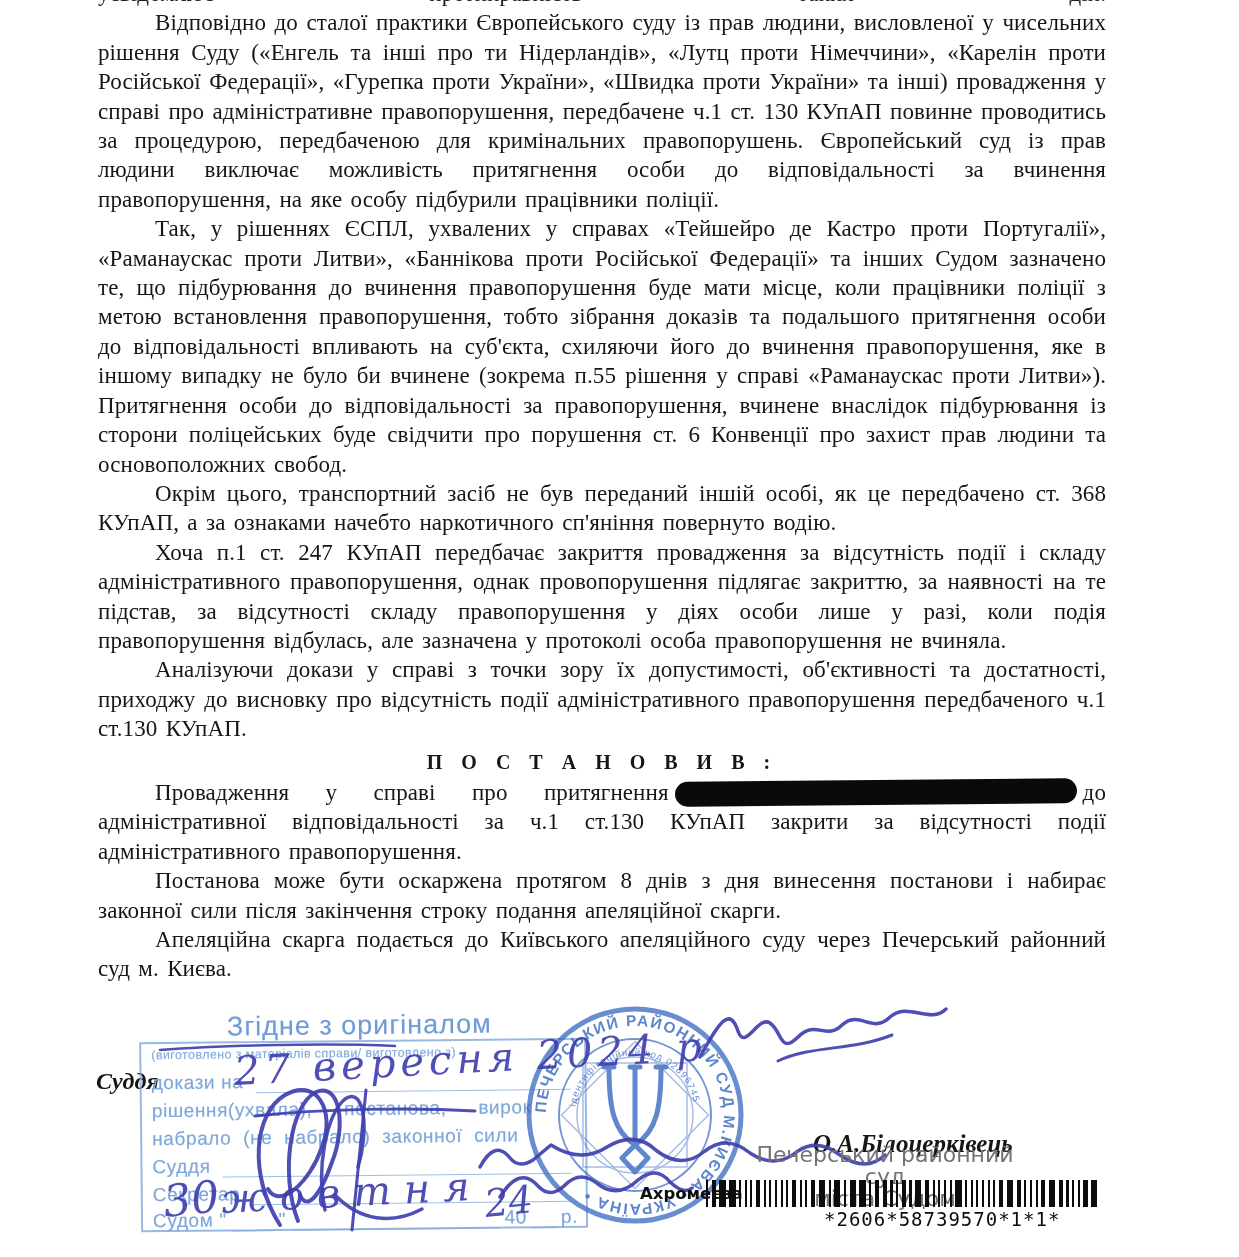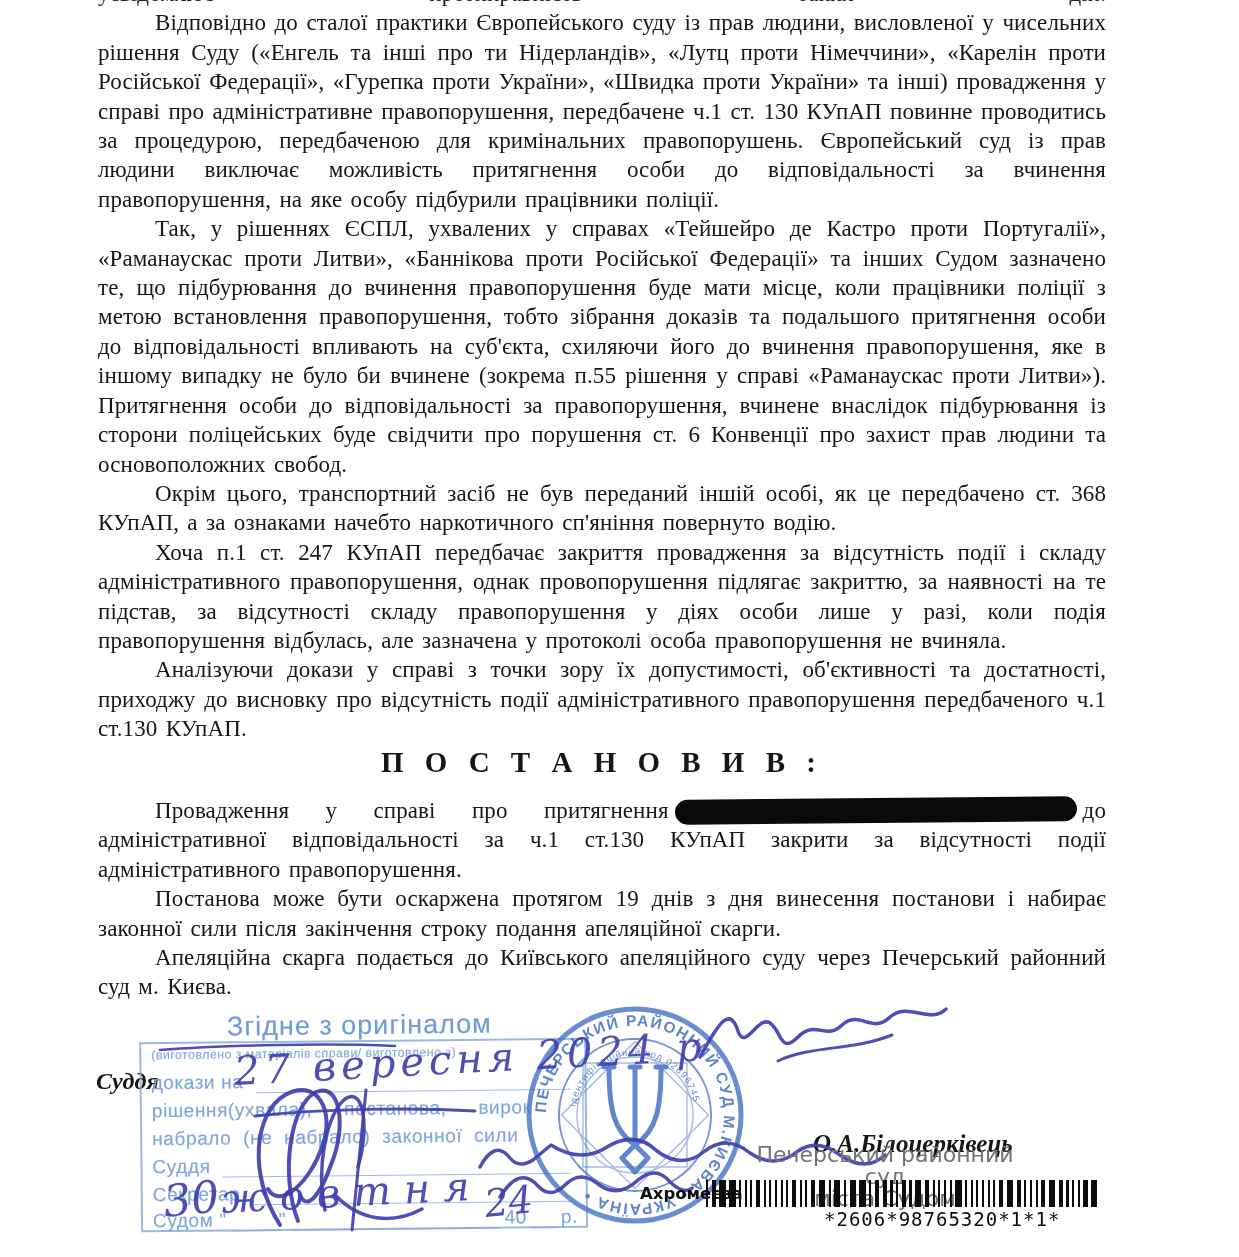--- a/index.html
+++ b/index.html
@@ -9,22 +9,22 @@
   html,body{margin:0;padding:0;}
   body{width:1239px;height:1257px;background:#ffffff;position:relative;overflow:hidden;
        font-family:"Liberation Serif", serif;color:var(--ink);}
   .page{position:absolute;inset:0;overflow:hidden;background:#fff;}
 
   
   .text-col{position:absolute;left:98px;top:-21px;width:1008px;}
   .text-col p{margin:0;font-size:23px;line-height:29.4px;text-align:justify;
               text-indent:57px;word-spacing:2.5px;letter-spacing:.1px;}
   p.clip{text-indent:0;text-align-last:justify;color:#1d1d1d;}
-  .heading{font-size:29px;font-weight:bold;text-align:center;letter-spacing:7px;
-           line-height:29.4px;margin:4px 0 19px 0;}
+  .heading{font-size:20px;font-weight:bold;text-align:center;letter-spacing:7px;
+           line-height:29.4px;margin:4px 0 1px 0;}
   .redaction{display:inline-block;width:402px;height:25px;background:var(--redact);
              border-radius:13px;vertical-align:-5px;transform:rotate(-.5deg);margin:0 6px;}
 
   
   .judge-label{position:absolute;left:96px;top:1068px;font-size:24px;font-style:italic;font-weight:bold;}
   .judge-name{position:absolute;left:813px;top:1130px;font-size:25px;font-style:italic;font-weight:bold;}
 
   
   .stamp{position:absolute;left:140px;top:1010px;width:447px;height:220px;
          transform:rotate(-.6deg);font-family:"Liberation Sans",sans-serif;
@@ -67,21 +67,21 @@
 
   <div class="text-col">
     <p class="clip">усвідомлює протиправність таких дій.</p>
     <p>Відповідно до сталої практики Європейського суду із прав людини, висловленої у чисельних рішення Суду («Енгель та інші про ти Нідерландів», «Лутц проти Німеччини», «Карелін проти Російської Федерації», «Гурепка проти України», «Швидка проти України» та інші) провадження у справі про адміністративне правопорушення, передбачене ч.1 ст. 130 КУпАП повинне проводитись за процедурою, передбаченою для кримінальних правопорушень. Європейський суд із прав людини виключає можливість притягнення особи до відповідальності за вчинення правопорушення, на яке особу підбурили працівники поліції.</p>
     <p>Так, у рішеннях ЄСПЛ, ухвалених у справах «Тейшейро де Кастро проти Португалії», «Раманаускас проти Литви», «Баннікова проти Російської Федерації» та інших Судом зазначено те, що підбурювання до вчинення правопорушення буде мати місце, коли працівники поліції з метою встановлення правопорушення, тобто зібрання доказів та подальшого притягнення особи до відповідальності впливають на суб'єкта, схиляючи його до вчинення правопорушення, яке в іншому випадку не було би вчинене (зокрема п.55 рішення у справі «Раманаускас проти Литви»). Притягнення особи до відповідальності за правопорушення, вчинене внаслідок підбурювання із сторони поліцейських буде свідчити про порушення ст. 6 Конвенції про захист прав людини та основоположних свобод.</p>
     <p>Окрім цього, транспортний засіб не був переданий іншій особі, як це передбачено ст. 368  КУпАП, а за ознаками начебто наркотичного сп'яніння повернуто водію.</p>
     <p>Хоча п.1 ст. 247 КУпАП передбачає закриття провадження за відсутність події і складу адміністративного правопорушення, однак провопорушення підлягає закриттю, за наявності на те підстав, за відсутності складу правопорушення у діях особи лише у разі, коли подія правопорушення відбулась, але зазначена у протоколі особа правопорушення не вчиняла.</p>
     <p>Аналізуючи докази у справі з точки зору їх допустимості, об'єктивності та достатності, приходжу до висновку про відсутність події адміністративного правопорушення передбаченого ч.1 ст.130 КУпАП.</p>
     <div class="heading">П О С Т А Н О В И В :</div>
     <p><span>Провадження у справі про притягнення</span><span class="redaction"></span><span>до адміністративної відповідальності за ч.1 ст.130 КУпАП закрити за відсутності події адміністративного правопорушення.</span></p>
-    <p>Постанова може бути оскаржена протягом 19 днів  з дня винесення постанови і набирає законної сили після закінчення строку подання апеляційної скарги.</p>
+    <p>Постанова може бути оскаржена протягом 8 днів  з дня винесення постанови і набирає законної сили після закінчення строку подання апеляційної скарги.</p>
     <p>Апеляційна скарга подається до Київського апеляційного суду через Печерський районний суд м. Києва.</p>
   </div>
 
   <div class="judge-label">Суддя</div>
   <div class="judge-name">О.А.Білоцерківець</div>
 
   <div class="stamp">
     <div class="st-box"></div>
     <div class="st-title">Згідне з оригіналом</div>
     <div class="st-sub">(виготовлено з матеріалів справи/ виготовлено з)</div>
@@ -228,15 +228,15 @@
       <i style="width:2.1px"></i>
       <i style="width:4.2px"></i>
       <i style="width:6.300000000000001px"></i>
       <i style="width:4.2px"></i>
       <i style="width:2.1px"></i>
       <i style="width:2.1px"></i>
       <i style="width:2.1px"></i>
       <i style="width:4.2px"></i>
       <i style="width:6.300000000000001px"></i>
     </div>
-  <div class="barcode-text">*2606*98765320*1*1*</div>
+  <div class="barcode-text">*2606*58739570*1*1*</div>
 
 </div>
 
 </body></html>

